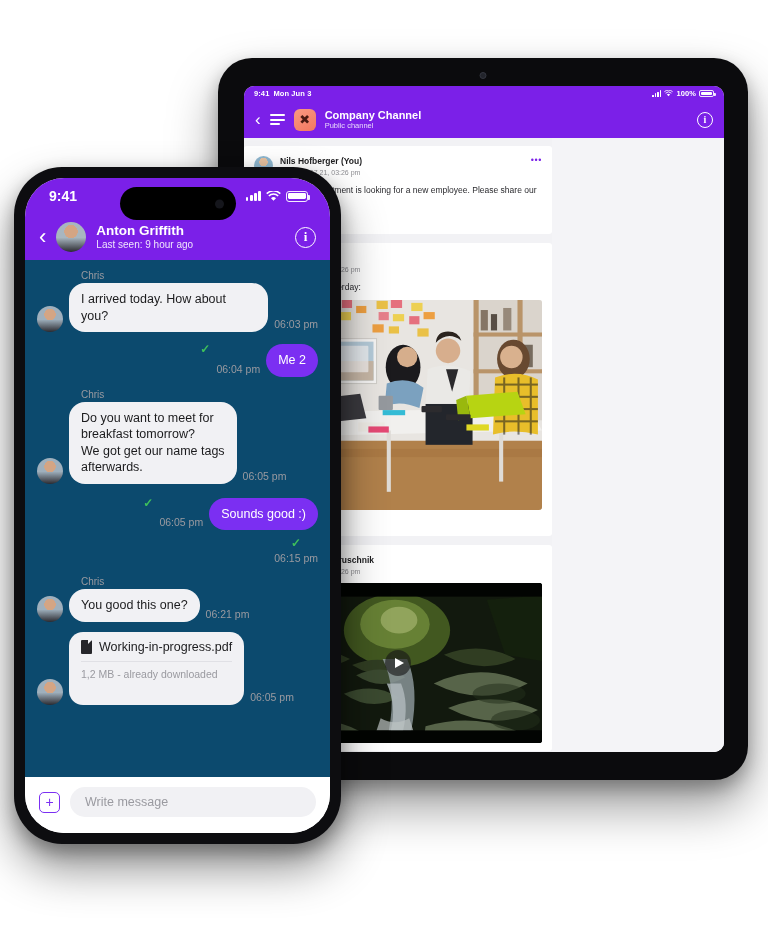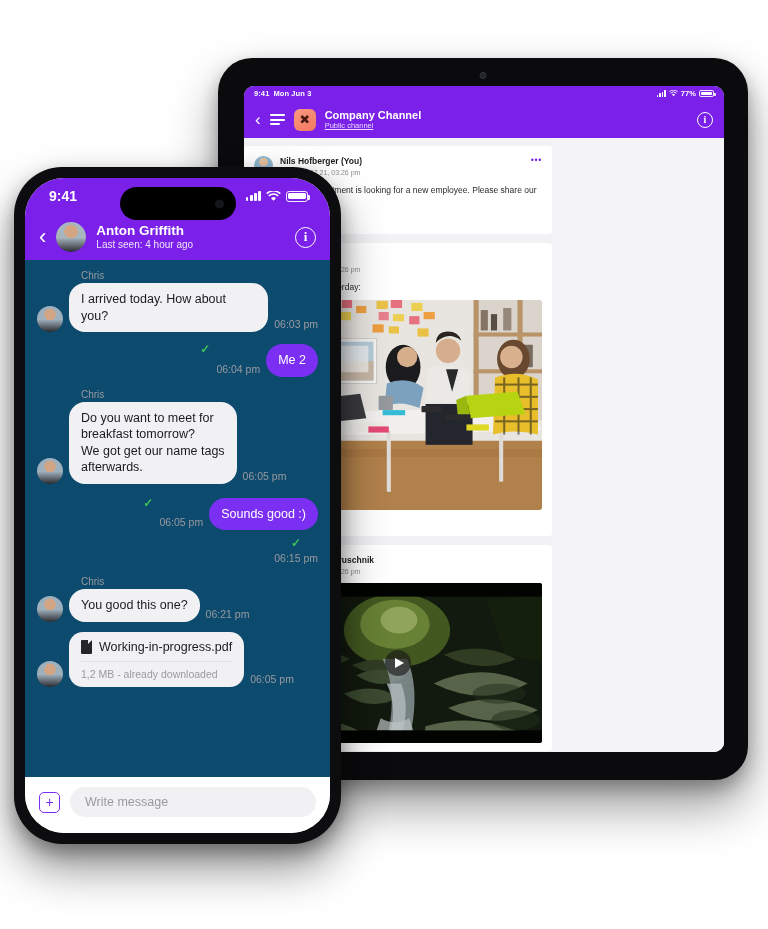--- a/index.html
+++ b/index.html
@@ -61,21 +61,21 @@
   .hamb span:nth-child(3){width:70%}
   .ch-icon {
     width: 22px; height: 22px; border-radius: 6px;
     background: linear-gradient(150deg,#fa9a82,#f3775f);
     display:flex; align-items:center; justify-content:center;
     color:#4a1a12; font-weight:800; font-size:13px; line-height:1;
     font-family:"DejaVu Sans", sans-serif;
   }
   .ch-txt { flex:1; min-width:0; }
   .ch-title { font-size: 11px; font-weight: 700; line-height: 1.15; }
-  .ch-sub { font-size: 7.5px; color: rgba(255,255,255,.82); line-height:1.2;text-decoration:underline; }
+  .ch-sub { font-size: 7.5px; color: rgba(255,255,255,.82); line-height:1.2; }
   .info-ic {
     width:16px;height:16px;border-radius:50%;border:1.3px solid #fff;
     display:flex;align-items:center;justify-content:center;
     font-size:10px;font-weight:700;font-family:"Liberation Serif",serif;
   }
 
   .tab-body { flex:1; display:flex; background:#f2f2f5; overflow:hidden; }
   .feed { width: 308px; padding: 8px 0 8px 0; overflow:hidden; }
   .side-pane { flex:1; background:#f4f4f7; }
 
@@ -155,21 +155,21 @@
   .row.out { justify-content:flex-end; }
   .cav { width:26px;height:26px;border-radius:50%;flex:none;
     background: radial-gradient(circle at 50% 33%, #d4a584 0 26%, transparent 27%),
                 linear-gradient(180deg,#9fb0bd 0 52%, #2b2a30 100%); }
   .bub { max-width:212px; padding:8px 12px; border-radius:16px; font-size:12.5px;
     line-height:1.32; }
   .bub.in { background:#f1f1f4; color:#1b1b1d; }
   .bub.out { background:#7b2ff2; color:#fff; text-align:right; }
   .ts { font-size:10.5px; color:#9a9aa0; white-space:nowrap; padding-bottom:2px; }
   .tick { color:#3ec05b; font-size:12px; font-weight:700; padding-bottom:2px; }
-  .filebub { background:#f1f1f4; border-radius:14px; padding:8px 12px 7px; max-width:182px; }
+  .filebub { background:#f1f1f4; border-radius:14px; padding:8px 12px 25px; max-width:182px; }
   .filerow { display:flex; align-items:center; gap:7px; font-size:12.5px; color:#1b1b1d;
     font-weight:500; padding-bottom:7px; border-bottom:1px solid #e0e0e5; }
   .fic { width:11px;height:14px;background:#26262a;border-radius:1px;position:relative;flex:none; }
   .fic::after{content:"";position:absolute;right:0;top:0;border-left:4px solid #f1f1f4;
     border-bottom:4px solid transparent;}
   .fmeta { font-size:10.5px; color:#9a9aa0; padding-top:6px; }
 
   .ph-input { padding:10px 14px 16px; display:flex; align-items:center; gap:10px; background:#fff; }
   .plus { width:21px;height:21px;border:1.6px solid #7b2ff2;border-radius:5px;
     display:flex;align-items:center;justify-content:center;color:#7b2ff2;
@@ -196,21 +196,21 @@
               <i></i>
               <i></i>
               <i></i>
               <i></i>
             </span>
           <svg width="9" height="7" viewBox="0 0 9 7">
             <path d="M4.5 6.2 L2.9 4.5a2.3 2.3 0 0 1 3.2 0Z" fill="#fff"></path>
             <path d="M1.6 3.2a4.2 4.2 0 0 1 5.8 0" stroke="#fff" stroke-width=".9" fill="none"></path>
             <path d="M.4 1.7a6 6 0 0 1 8.2 0" stroke="#fff" stroke-width=".9" fill="none"></path>
           </svg>
-          <span>77%</span>
+          <span>100%</span>
           <span class="batt"></span>
         </div>
       </div>
 
       <div class="tab-header">
         <span class="chev">‹</span>
         <span class="hamb">
             <span></span>
             <span></span>
             <span></span>
@@ -448,21 +448,21 @@
             </svg>
             <span class="batt2"></span>
           </span>
         </div>
 
         <div class="ph-header">
           <span class="chev">‹</span>
           <span class="ph-av"></span>
           <span>
             <span class="ph-name" style="display:block">Anton Griffith</span>
-            <span class="ph-seen" style="display:block">Last seen: 4 hour ago</span>
+            <span class="ph-seen" style="display:block">Last seen: 9 hour ago</span>
           </span>
           <span class="ph-info">
               <span>i</span>
             </span>
         </div>
       </div>
 
       <div class="chat">
 
         <div class="sender">Chris</div>

